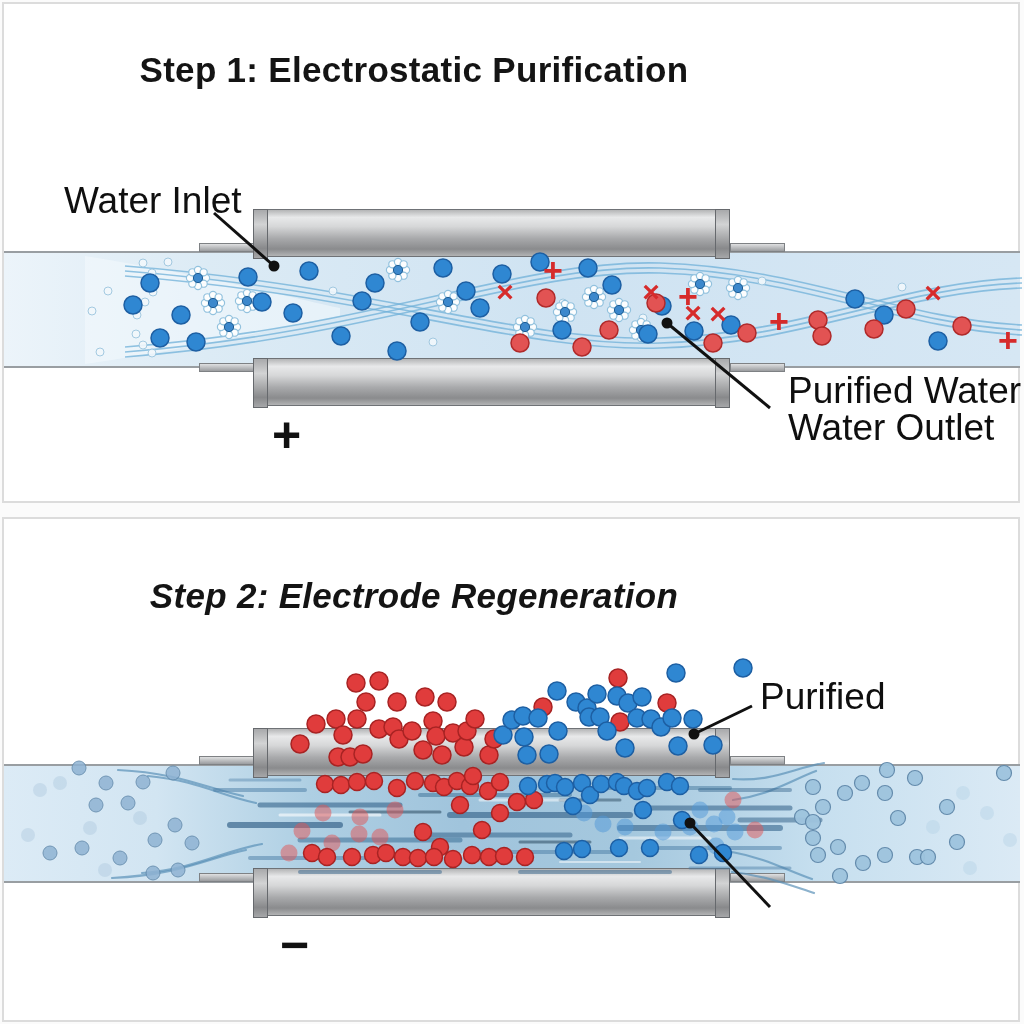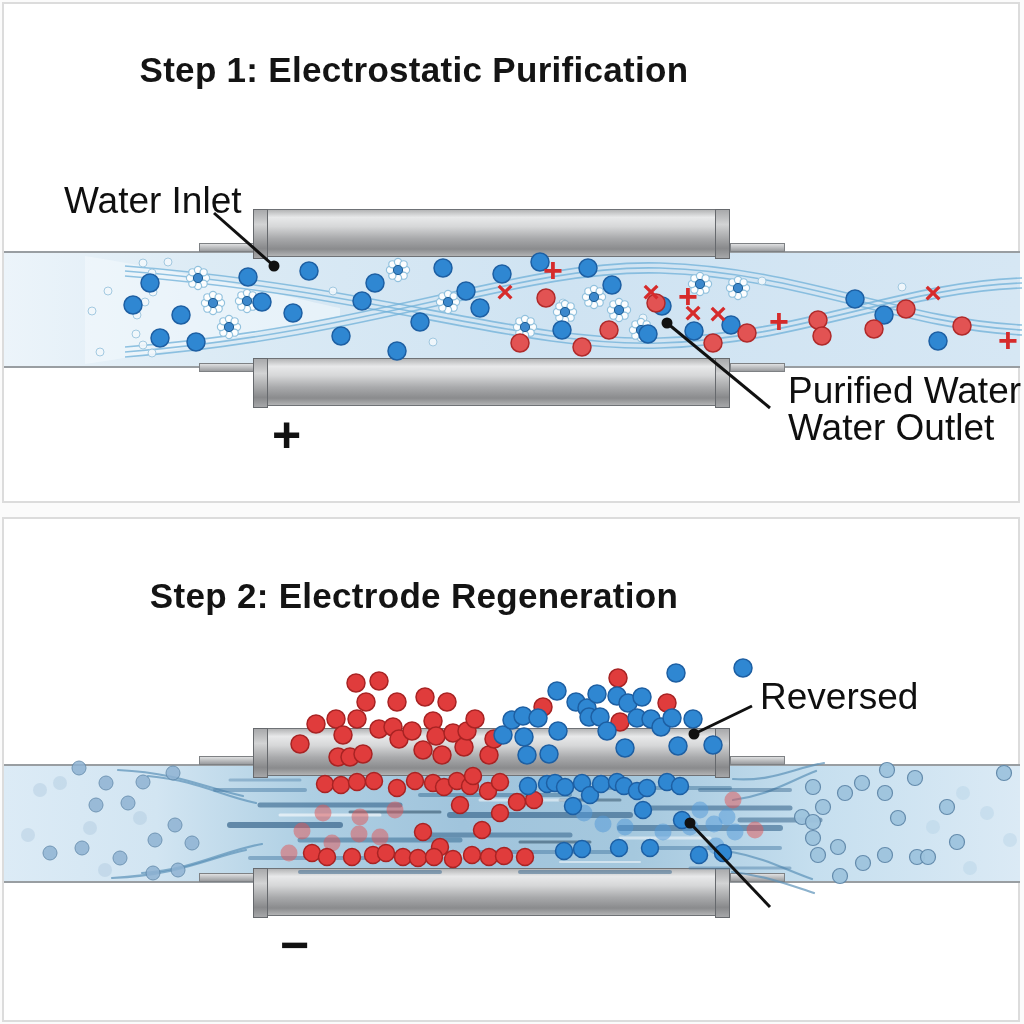--- a/index.html
+++ b/index.html
@@ -4,21 +4,21 @@
 <style>
   html,body{margin:0;padding:0;background:#ffffff;}
   .stage{position:relative;width:1024px;height:1024px;background:#fbfbfb;overflow:hidden;
          font-family:"Liberation Sans",sans-serif;}
   .panel{position:absolute;left:2px;width:1018px;background:#ffffff;border:2px solid #dcdcdc;box-sizing:border-box;z-index:1;}
   #p1{top:2px;height:501px;}
   #p2{top:517px;height:505px;}
   .title{position:absolute;left:0;width:828px;text-align:center;
          font-weight:700;font-size:35px;color:#141414;letter-spacing:.3px;z-index:30;}
   #title1{top:50px;}
-  #title2{top:576px;}
+  #title2{top:576px;font-style:italic;}
   .channel{position:absolute;left:4px;width:1016px;box-sizing:border-box;
            border-top:2px solid #999ea2;border-bottom:2px solid #999ea2;z-index:5;}
   #ch1{top:251px;height:117px;background:linear-gradient(90deg,#ecf4fa 0%,#dcebf5 20%,#cfe3f2 55%,#d6e7f4 100%);}
   #ch2{top:764px;height:119px;background:linear-gradient(90deg,#dcebf6 0%,#d2e5f2 15%,#aecfe3 30%,#a0c4dc 45%,#a5c8de 62%,#c6dfef 80%,#dbeaf5 100%);}
   .electrode{position:absolute;width:477px;height:48px;box-sizing:border-box;
      background:linear-gradient(180deg,#b4b5b6 0%,#e8e9ea 16%,#d6d7d8 36%,#a8a9ab 62%,#8a8b8d 85%,#b2b3b4 100%);
      border:1px solid #6f7276;border-radius:2px;z-index:10;}
   .cap{position:absolute;width:15px;height:50px;top:-1px;box-sizing:border-box;
      background:linear-gradient(180deg,#a8a9ab,#d2d3d4 30%,#88898b 80%,#a6a7a9);
      border:1px solid #66696d;}
@@ -497,21 +497,21 @@
   <div class="title" id="title2">Step 2: Electrode Regeneration</div>
 
   <div class="lbl" id="lbl-inlet">Water Inlet</div>
 
   <div class="lbl" id="lbl-outlet">
     <div>Purified Water</div>
     <div>Water Outlet</div>
   </div>
 
   <div class="lbl" id="lbl-electrode">
-    <div>Reversed</div>
+    <div>Purified</div>
   </div>
 
   <div class="lbl" id="lbl-waste">
   </div>
 
   <div class="polarity" id="sym-plus">+</div>
   <div class="polarity" id="sym-minus">−</div>
 
 </div>
 

